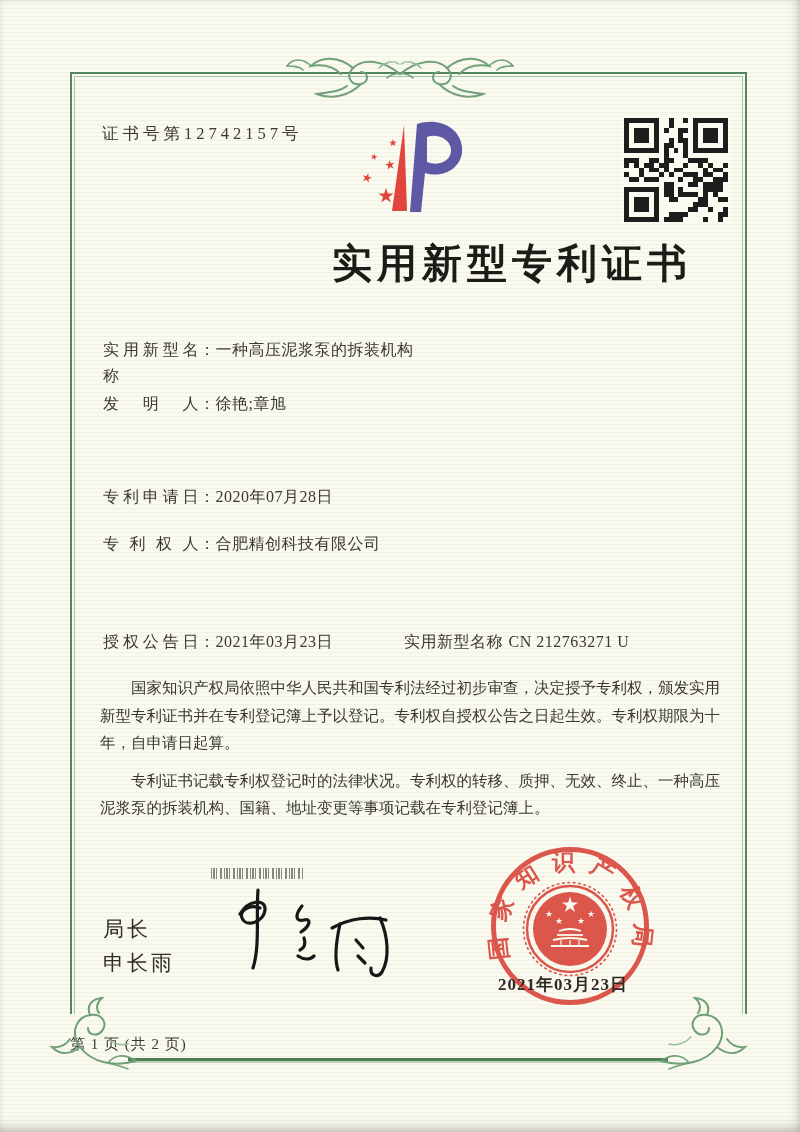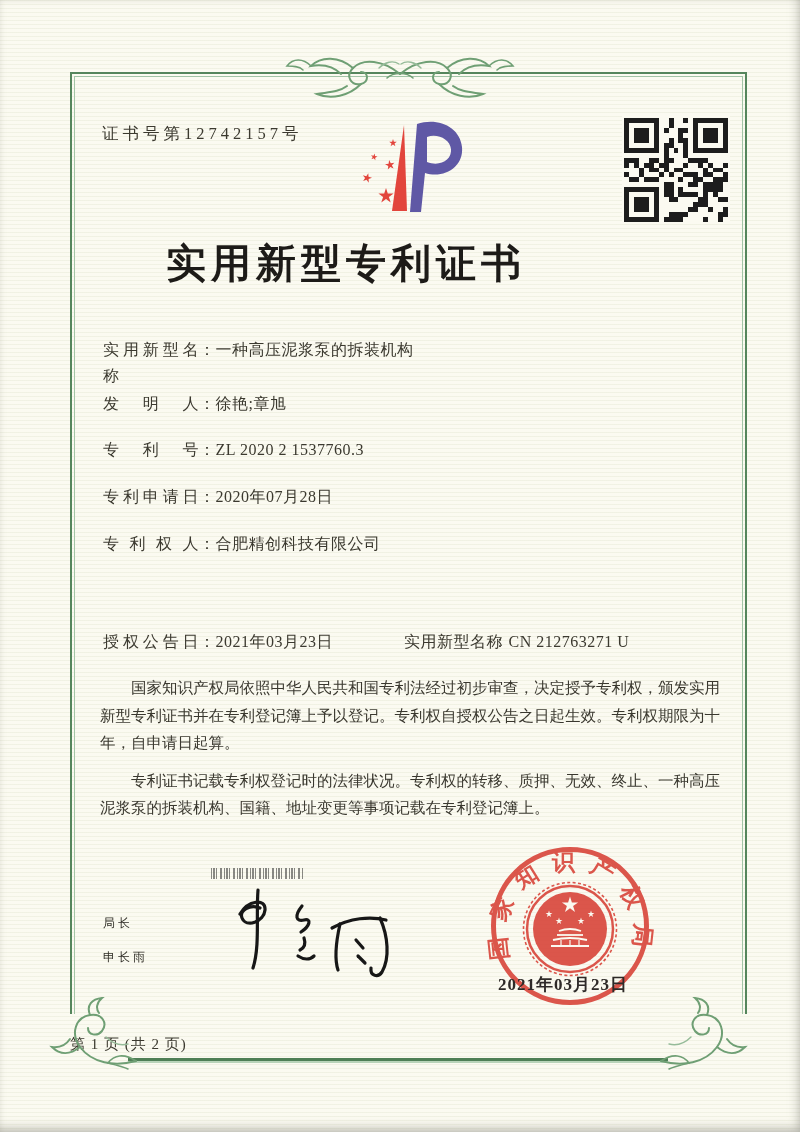--- a/index.html
+++ b/index.html
@@ -14,32 +14,32 @@
   
   .frame{position:absolute;left:70px;top:72px;width:673px;height:940px;
     border-top:2.5px solid #55855c;border-left:2.5px solid #55855c;border-right:2.5px solid #55855c;}
   .frame::after{content:"";position:absolute;left:2px;right:2px;top:2px;bottom:0;
     border-top:1px solid #a3c4a6;border-left:1px solid #a3c4a6;border-right:1px solid #a3c4a6;}
   .bottom-line{position:absolute;left:128px;top:1058px;width:540px;height:3px;
     background:#4f7f56;box-shadow:0 2px 0 #b9d4ba;}
   .orn{position:absolute;z-index:2;}
   
   .certno{position:absolute;left:102px;top:123px;font-size:16.5px;letter-spacing:4px;color:#3b392f;}
-  .title{position:absolute;left:0;top:236px;width:692px;text-align:center;
+  .title{position:absolute;left:0;top:236px;width:692px;text-align:right;
     font-size:40px;font-weight:700;letter-spacing:5px;color:#1d1b18;}
   .row{position:absolute;left:103px;font-size:16px;letter-spacing:.5px;line-height:26px;color:#3b392f;}
   .flabel{display:inline-block;width:96px;text-align:justify;text-align-last:justify;text-justify:inter-character;vertical-align:top;}
   .colon{vertical-align:top;}
   .fvalue{display:inline-block;vertical-align:top;}
   .fvalue.addr{width:478px;}
   .row7b{position:absolute;left:301px;top:0;white-space:nowrap;}
   .row7b .flabel{width:88px;}
   .paras{position:absolute;left:100px;top:664px;width:625px;font-size:15.5px;line-height:27.5px;color:#3a382f;}
   .paras p{margin:10px 0 3px 0;text-indent:2em;font-family:Liberation Serif, serif;}
-  .duty{position:absolute;left:103px;font-size:12px;letter-spacing:3px;color:#2f2d26;}
+  .duty{position:absolute;left:103px;font-size:21px;letter-spacing:3px;color:#2f2d26;}
   .barcode{position:absolute;left:211px;top:868px;width:93px;height:11px;opacity:.55;
     background:repeating-linear-gradient(90deg,#2b2b2b 0 1px,transparent 1px 2px,#2b2b2b 2px 4px,transparent 4px 5px,#2b2b2b 5px 6px,transparent 6px 9px,#2b2b2b 9px 11px,transparent 11px 13px);}
   .sig{position:absolute;left:218px;top:876px;z-index:3;}
   .sealwrap{position:absolute;left:486px;top:842px;width:168px;height:168px;z-index:1;}
   .sealdate{position:absolute;left:484px;top:973px;width:158px;text-align:center;z-index:3;
     font-size:17px;font-weight:600;letter-spacing:1px;color:#2e2a28;}
   .pageinfo{position:absolute;left:70px;top:1035px;width:675px;text-align:left;font-size:15px;letter-spacing:1px;color:#3b392f;}
   .backnote{position:absolute;left:70px;top:1080px;width:675px;text-align:center;font-size:15.5px;letter-spacing:3px;color:#3c3a30;}
   .logo{position:absolute;left:340px;top:112px;}
   .qr{position:absolute;left:622px;top:116px;}
@@ -107,23 +107,20 @@
   </svg>
 
   <div class="title">实用新型专利证书</div>
 
   <div class="row" style="top:337px">
     <span class="flabel">实用新型名称</span><span class="colon">：</span><span class="fvalue">一种高压泥浆泵的拆装机构</span>
   </div>
   <div class="row" style="top:391px">
     <span class="flabel">发明人</span><span class="colon">：</span><span class="fvalue">徐艳;章旭</span>
   </div>
-  <div class="row" style="top:437px">
-    <span class="flabel">专利号</span><span class="colon">：</span><span class="fvalue">ZL 2020 2 1537760.3</span>
-  </div>
   <div class="row" style="top:484px">
     <span class="flabel">专利申请日</span><span class="colon">：</span><span class="fvalue">2020年07月28日</span>
   </div>
   <div class="row" style="top:531px">
     <span class="flabel">专利权人</span><span class="colon">：</span><span class="fvalue">合肥精创科技有限公司</span>
   </div>
   <div class="row" style="top:629px;width:620px">
     <span class="flabel">授权公告日</span><span class="colon">：</span><span class="fvalue">2021年03月23日</span>
     <span class="row7b">
       <span class="flabel">实用新型名称</span><span class="colon">：</span><span class="fvalue">CN 212763271 U</span>

